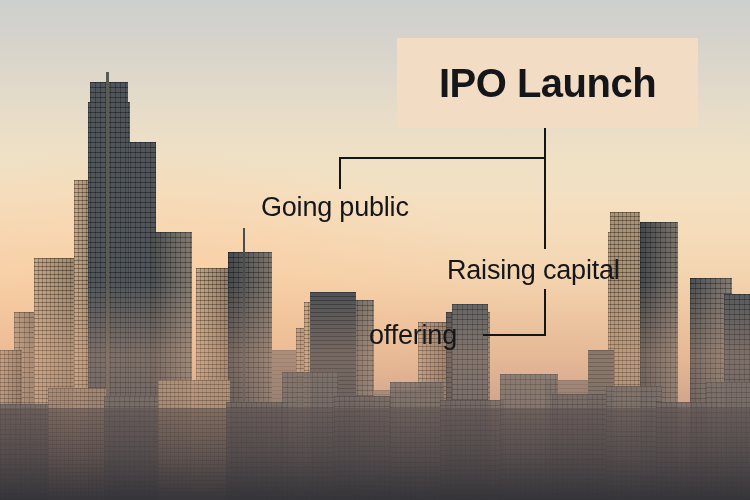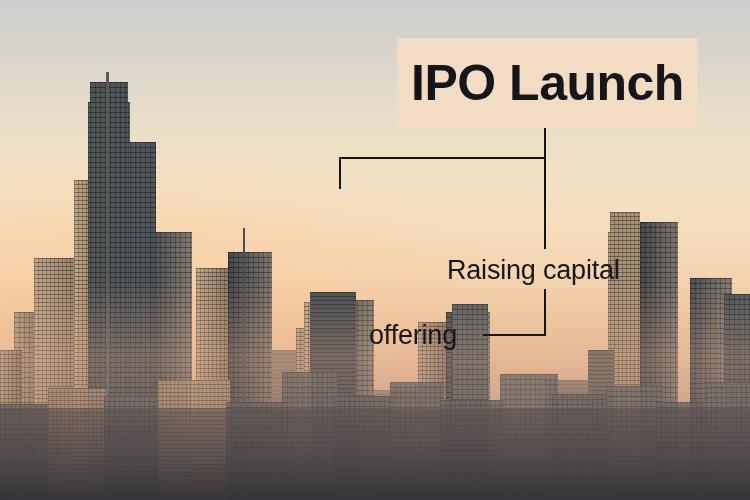--- a/index.html
+++ b/index.html
@@ -136,21 +136,21 @@
     left: 397px;
     top: 38px;
     width: 301px;
     height: 90px;
     background: #f2ddc4;
     display: flex;
     align-items: center;
     justify-content: center;
   }
   .title-box .title-text {
-    font-size: 50px;
+    font-size: 40px;
     font-weight: 700;
     color: #15161a;
     letter-spacing: -0.5px;
     white-space: nowrap;
   }
 
   .node-label {
     position: absolute;
     font-size: 27px;
     font-weight: 400;
@@ -259,19 +259,20 @@
     <div class="ln ln-v" id="trunk"></div>
     <div class="ln ln-h" id="branch1-h"></div>
     <div class="ln ln-v" id="branch1-v"></div>
     <div class="ln ln-v" id="trunk2"></div>
     <div class="ln ln-h" id="branch2-h"></div>
 
     <div class="title-box">
       <span class="title-text">IPO Launch</span>
     </div>
 
+    <div class="node-label" id="label-going-public">Going public</div>
 
     <div class="node-label" id="label-offering">offering</div>
 
     <div class="node-label" id="label-raising-capital">Raising capital</div>
   </div>
 
 </div>
 
 </body></html>

